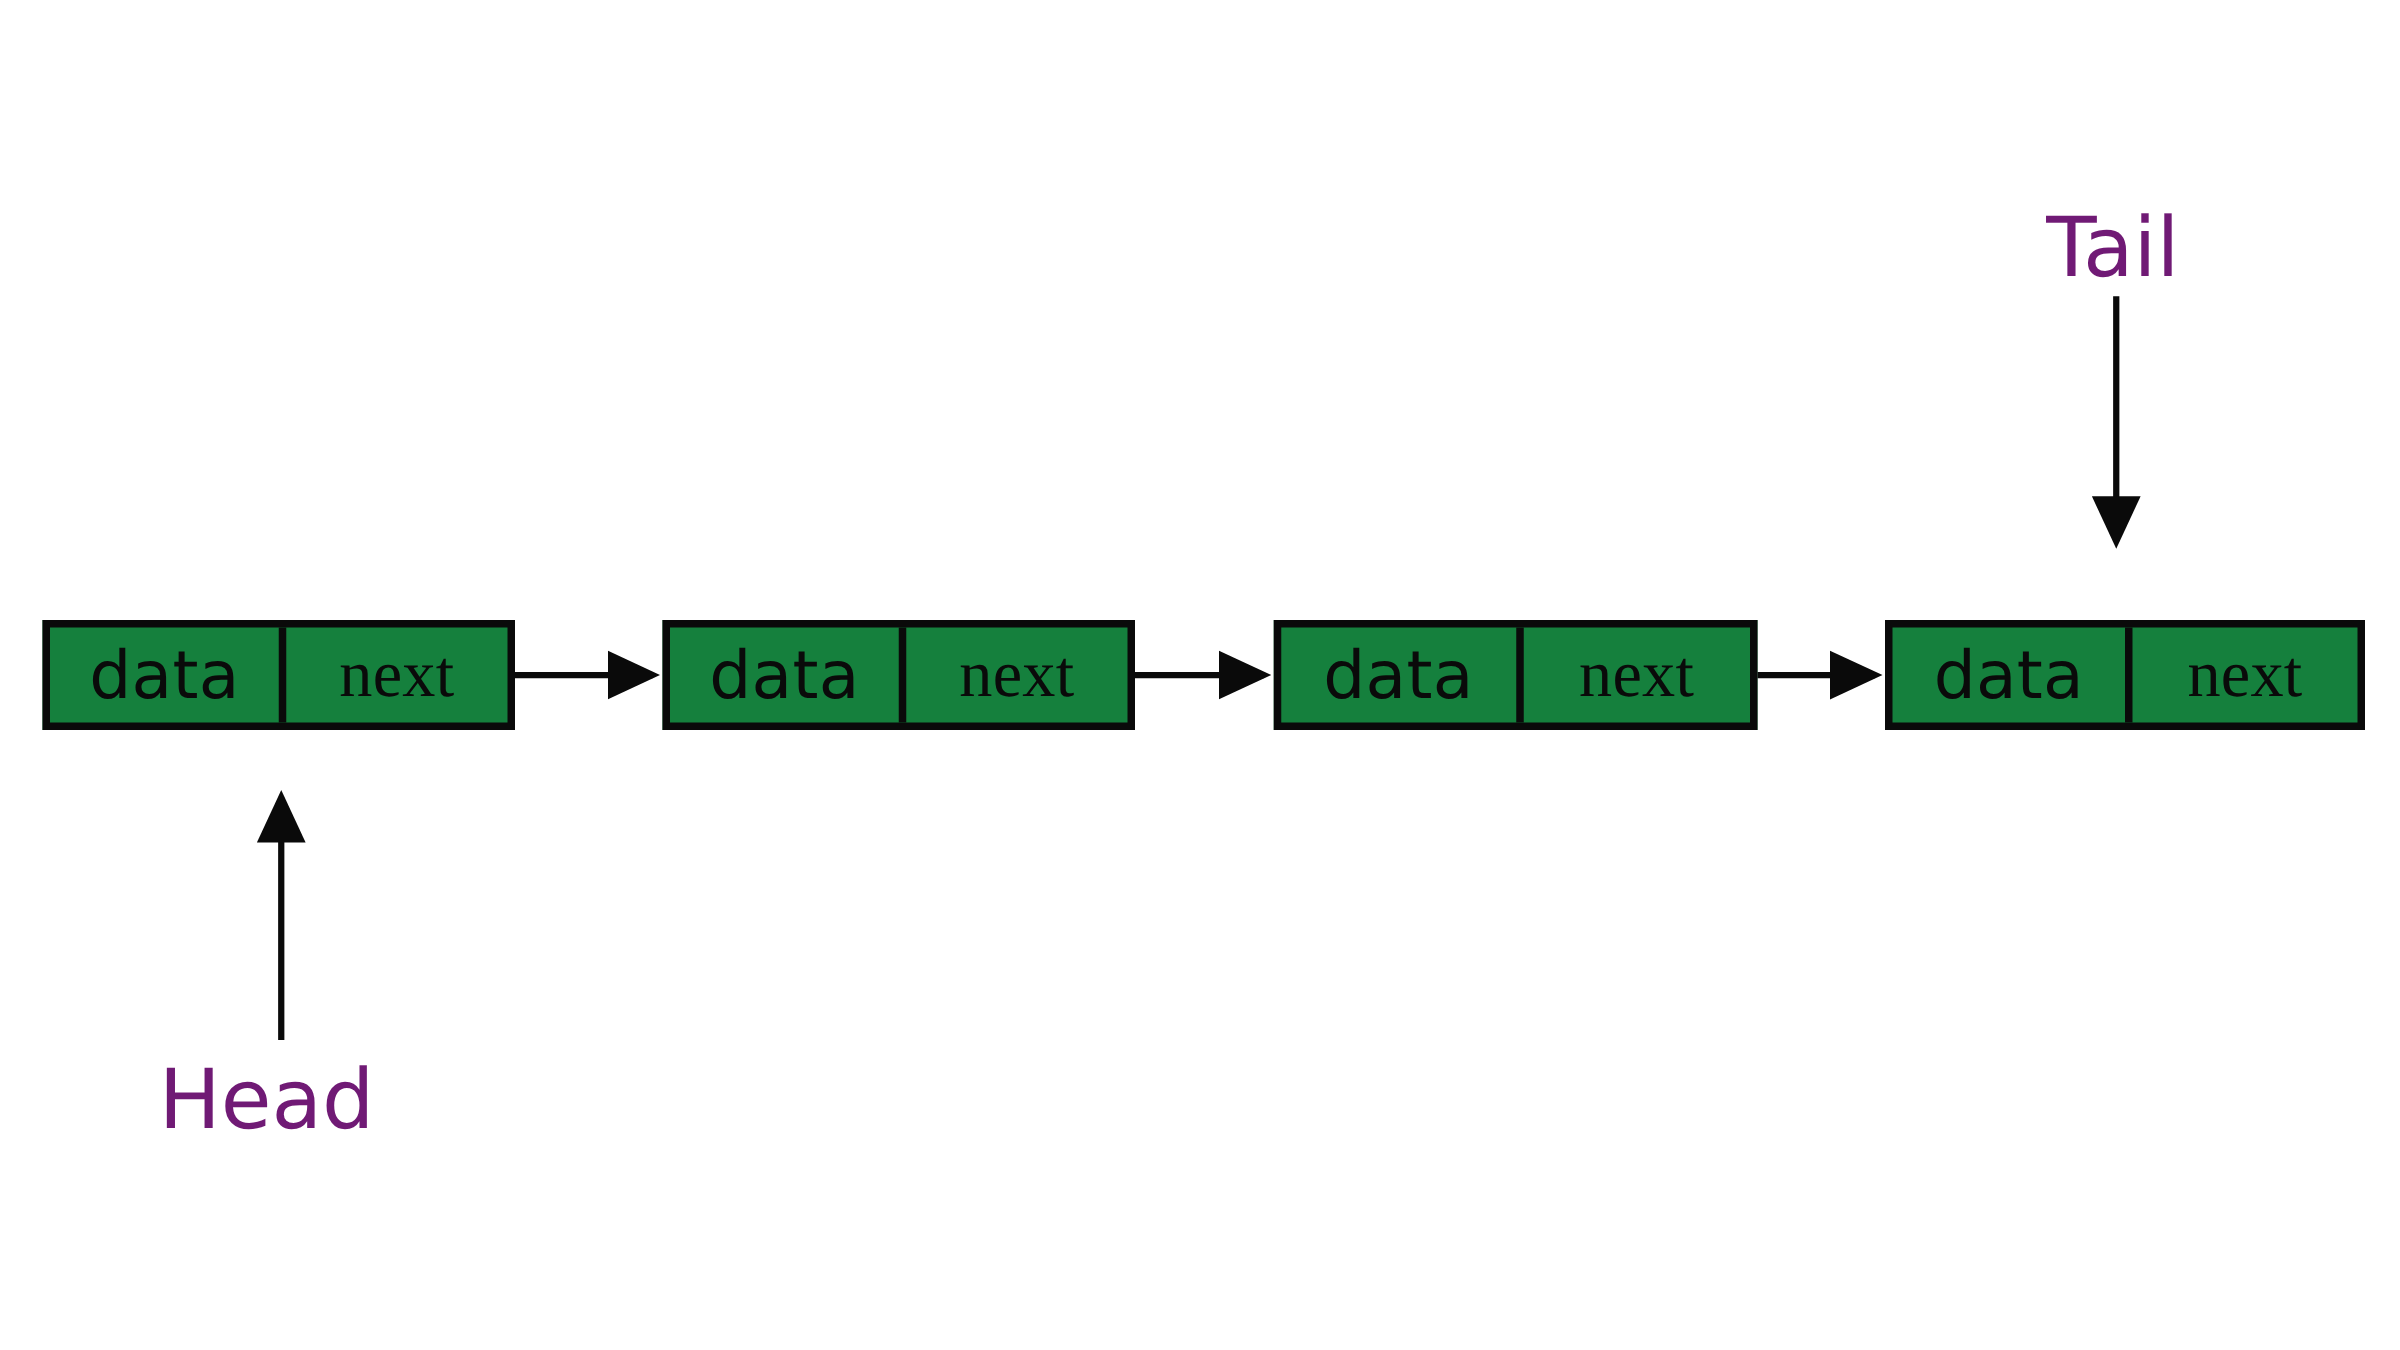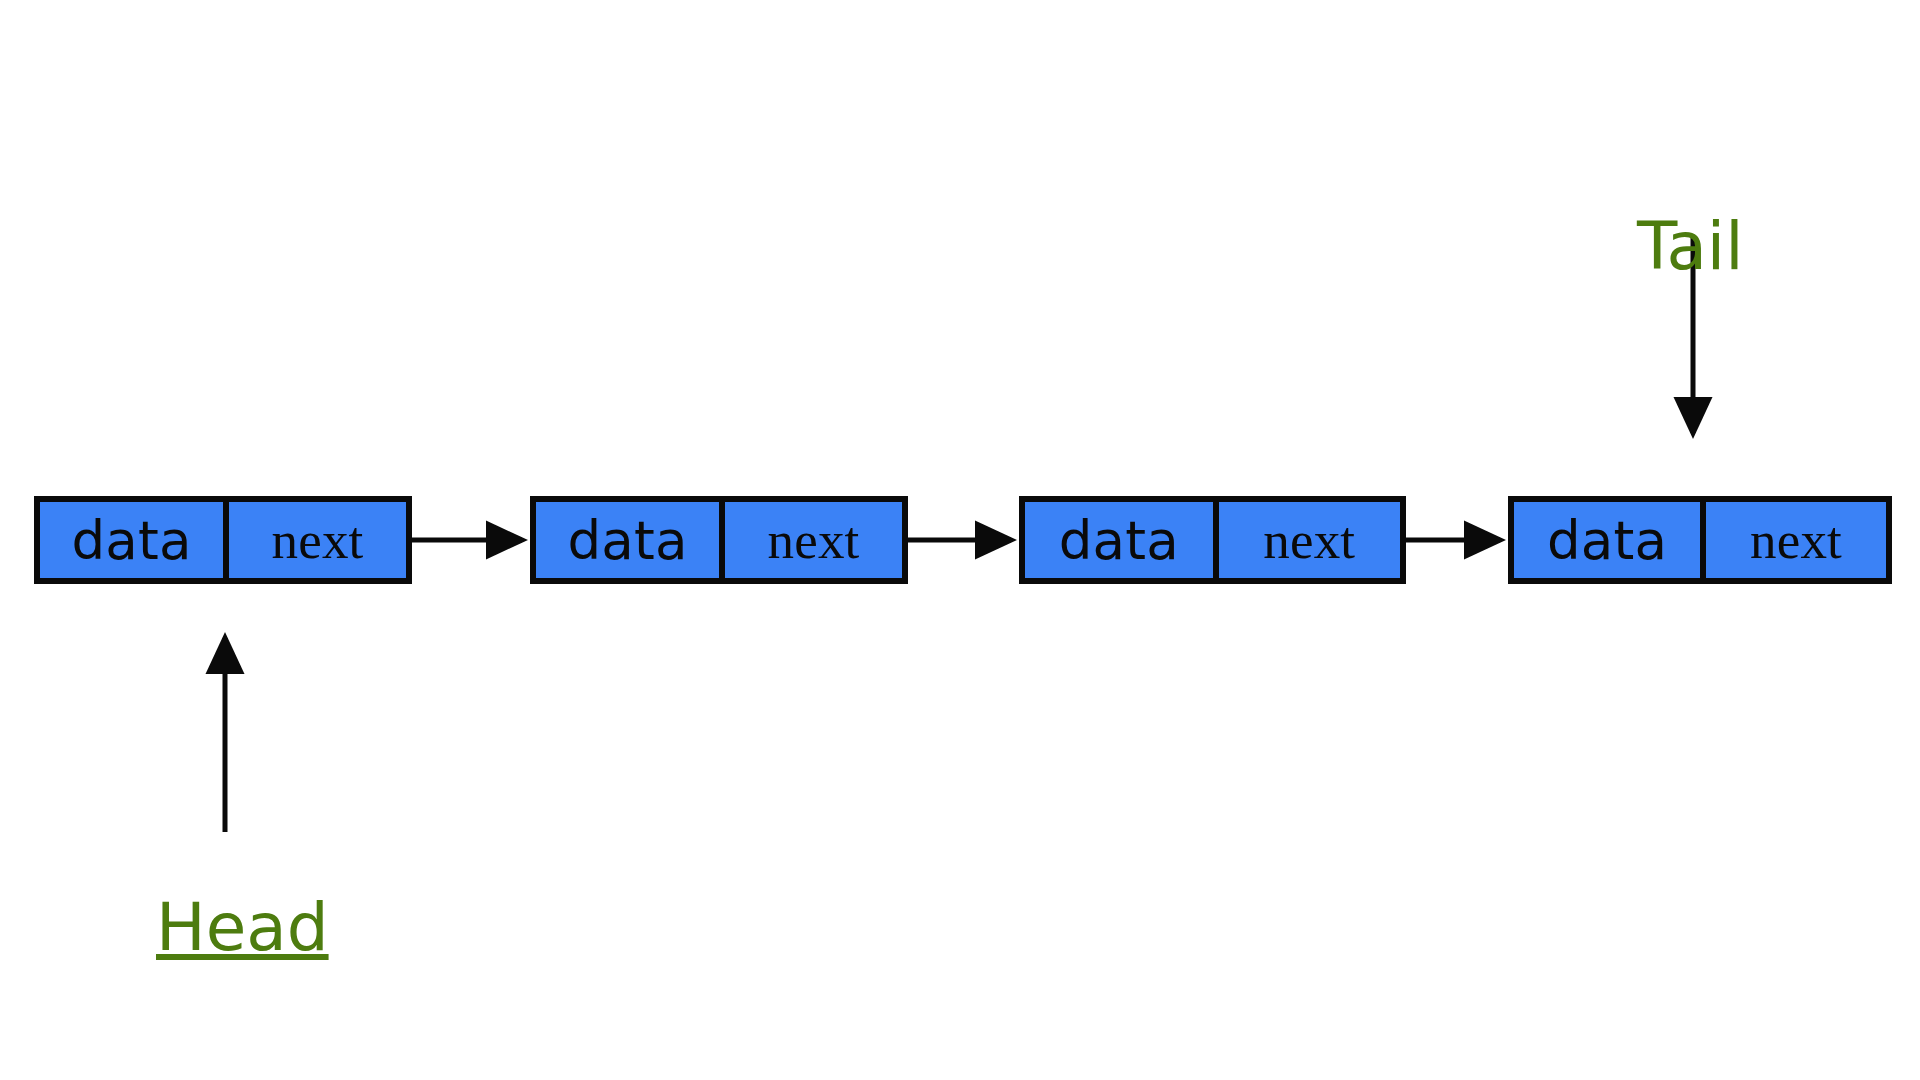--- a/index.html
+++ b/index.html
@@ -22,21 +22,21 @@
     height: 1080px;
     background: #ffffff;
   }
 
   
   .node {
     position: absolute;
     box-sizing: border-box;
     display: flex;
     border: 6px solid #0a0a0a;
-    background: #3b82f6;
+    background: #15803d;
     height: 88px;
   }
   .cell {
     box-sizing: border-box;
     display: flex;
     align-items: center;
     justify-content: center;
     height: 100%;
     font-size: 53px;
     line-height: 1;
@@ -57,25 +57,24 @@
     height: 1080px;
     pointer-events: none;
   }
 
   
   .pointer-label {
     position: absolute;
     font-size: 66px;
     line-height: 1;
     font-weight: 400;
-    color: #4d7c0f;
+    color: #701a75;
     white-space: nowrap;
-    margin-top: 48px;
   }
-  #head-label { left: 156px; top: 847px; text-decoration: underline; }
+  #head-label { left: 127px; top: 847px; }
   #tail-label { left: 1637px; top: 166px; }
 </style>
 </head>
 <body>
 
 <div id="canvas">
 
   <div class="node" id="node-0" style="left:34px; top:496px; width:378px;">
     <div class="cell data">data</div>
     <div class="cell next">next</div>

